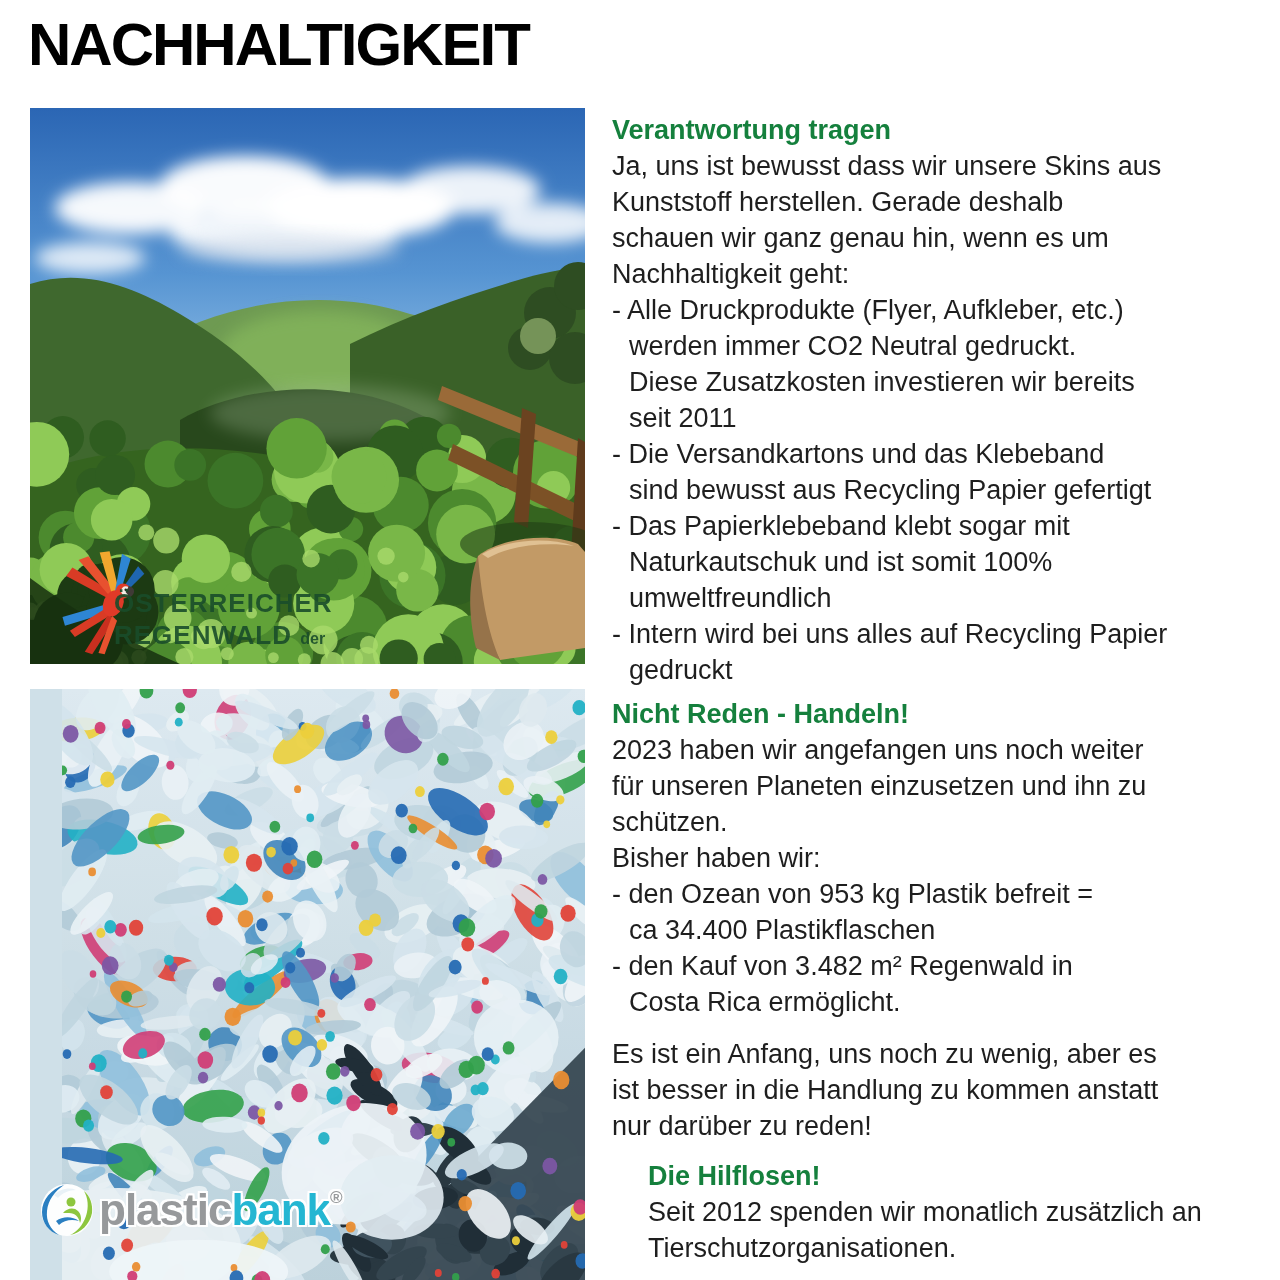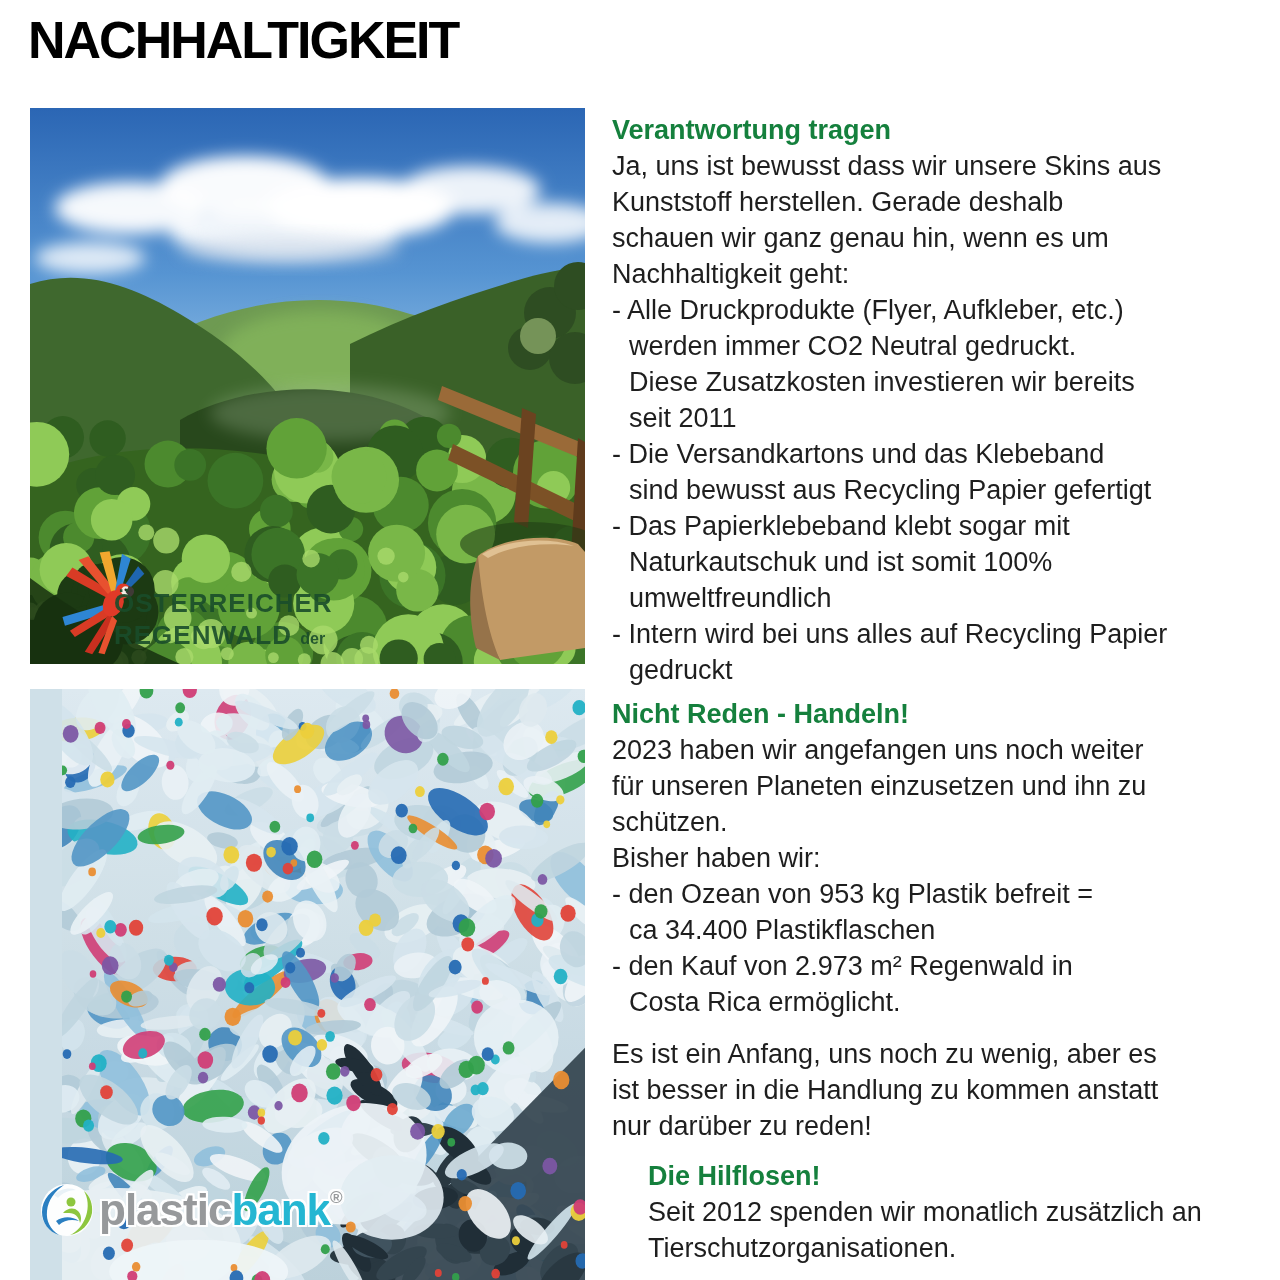--- a/index.html
+++ b/index.html
@@ -1,18 +1,18 @@
 <!DOCTYPE html>
 <html><head>
 <meta charset="utf-8">
 <style>
   * { margin:0; padding:0; box-sizing:border-box; }
   html,body { width:1280px; height:1280px; }
   body { background:#ffffff; font-family:"Liberation Sans", sans-serif; position:relative; overflow:hidden; color:#1e1e1e; }
-  .title { position:absolute; left:28px; top:10px; font-size:52px; font-weight:bold; letter-spacing:-2px; color:#000; }
+  .title { position:absolute; left:28px; top:10px; font-size:60px; font-weight:bold; letter-spacing:-2px; color:#000; }
   .photo { position:absolute; left:30px; width:555px; overflow:hidden; background:#cfe0e8; }
   #photo1 { top:108px; height:556px; }
   #photo2 { top:689px; height:594px;padding-left:32px; }
   svg.art { display:block; width:100%; height:100%; }
   
   .col { position:absolute; left:612px; top:112px; width:652px; }
   .col h2 { font-size:27px; line-height:36px; font-weight:bold; color:#15803d; }
   .body { font-size:27px; line-height:36px; white-space:pre-line; }
   .li { padding-left:17px; text-indent:-17px; }
   #sec2 { margin-top:8px; }
@@ -1020,21 +1020,21 @@
 gedruckt</p>
   </div>
   <div class="sec" id="sec2">
     <h2>Nicht Reden - Handeln!</h2>
     <p class="body">2023 haben wir angefangen uns noch weiter
 für unseren Planeten einzusetzen und ihn zu
 schützen.
 Bisher haben wir:</p>
     <p class="body li">- den Ozean von 953 kg Plastik befreit =
 ca 34.400 Plastikflaschen</p>
-    <p class="body li">- den Kauf von 2.973 m² Regenwald in
+    <p class="body li">- den Kauf von 3.482 m² Regenwald in
 Costa Rica ermöglicht.</p>
     <p class="body outro">Es ist ein Anfang, uns noch zu wenig, aber es
 ist besser in die Handlung zu kommen anstatt
 nur darüber zu reden!</p>
   </div>
   <div class="sec" id="sec3">
     <h2>Die Hilflosen!</h2>
     <p class="body">Seit 2012 spenden wir monatlich zusätzlich an
 Tierschutzorganisationen.</p>
   </div>

